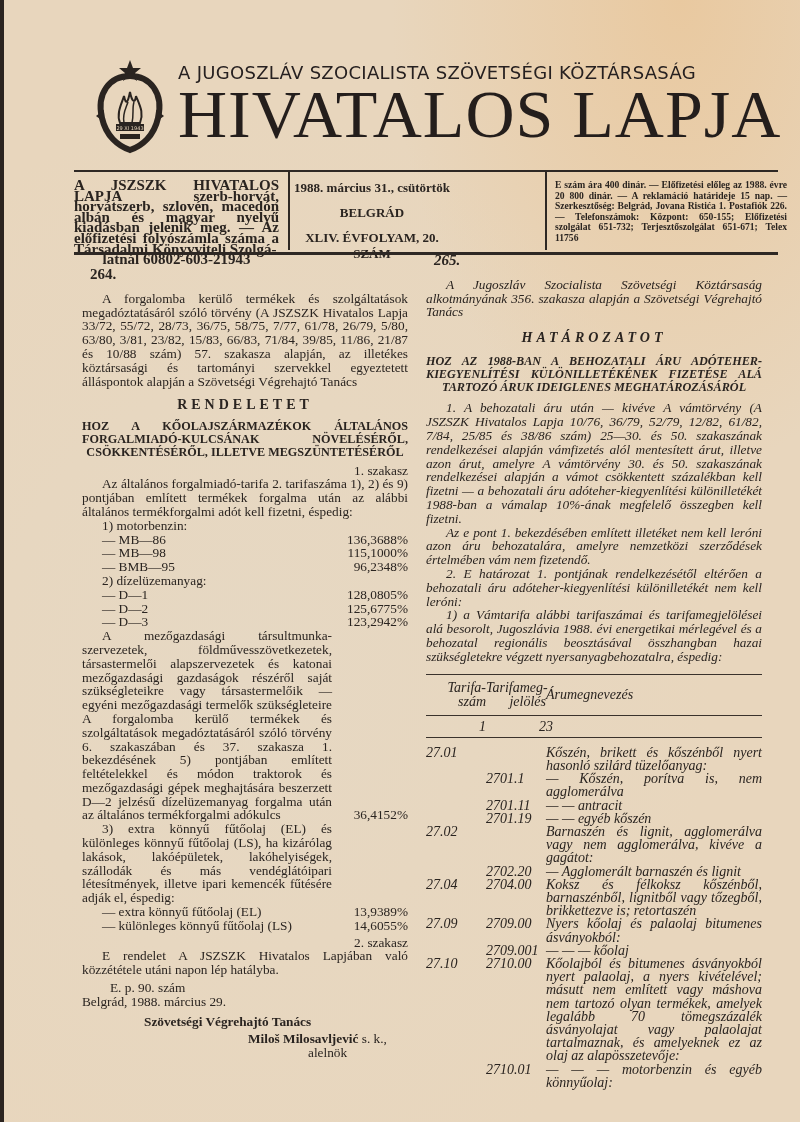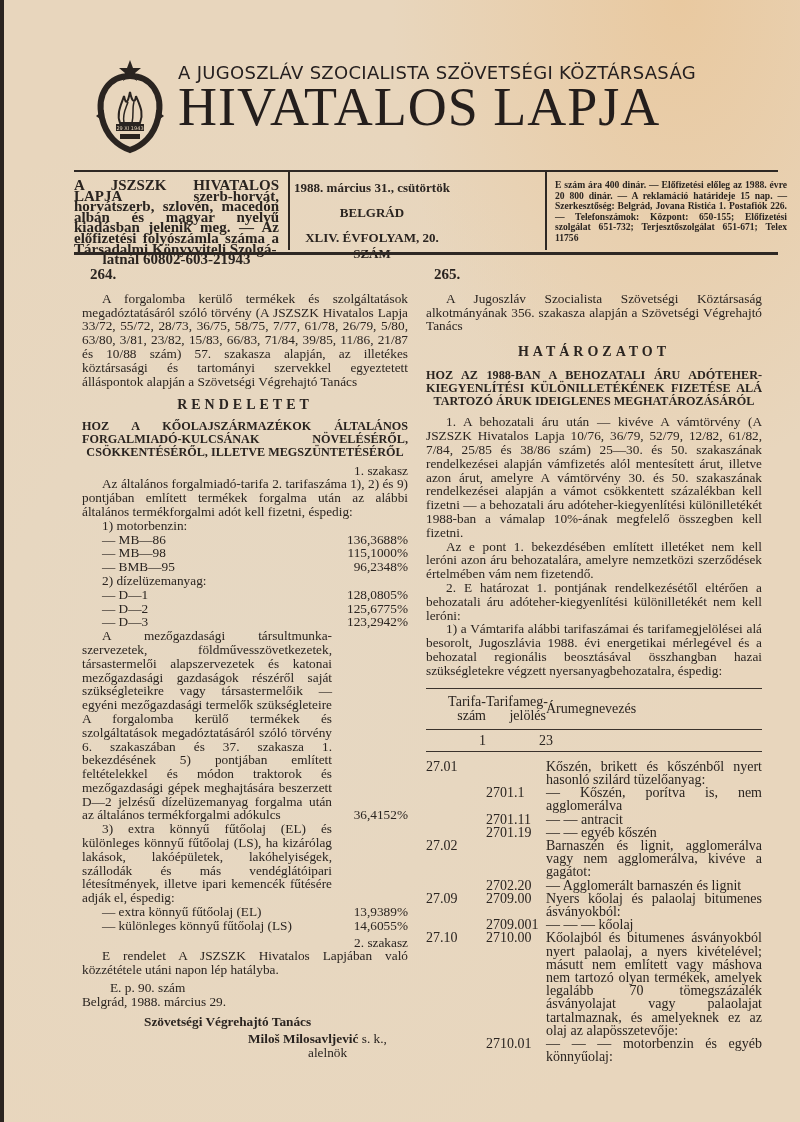--- a/index.html
+++ b/index.html
@@ -10,21 +10,21 @@
                       radial-gradient(ellipse at 30% 60%, #e6d8c3 0%, rgba(230,216,195,0) 60%);
     color:#2a2420;
     font-family:"Liberation Serif","DejaVu Serif",serif;
   }
   .edge { position:absolute; left:0; top:0; width:4px; height:1122px; background:#2b2420; }
   .abs { position:absolute; }
 
   
   .emblem { left:90px; top:58px; width:80px; height:100px; }
   .overtitle { left:178px; top:62px; font-family:"DejaVu Sans","Liberation Sans",sans-serif; font-size:18px; letter-spacing:0.3px; white-space:nowrap; color:#262020; }
-  .title { left:178px; top:80px; font-size:54px; letter-spacing:1px; white-space:nowrap; line-height:1; color:#241e1c; font-variant:small-caps; }
+  .title { left:178px; top:80px; font-size:68px; letter-spacing:1px; white-space:nowrap; line-height:1; color:#241e1c; font-variant:small-caps; }
   .hr-thick { left:74px; right:22px; height:2px; background:#2e2824; }
   .vline { width:1.5px; background:#2e2824; }
 
   .info-left { left:74px; top:180px; width:205px; font-size:15px; font-weight:bold; line-height:10.6px; text-align:justify; }
   .info-left .center { text-align:center; display:block; }
   .info-mid { left:292px; top:180px; width:160px; text-align:center; font-weight:bold; font-size:13px; }
   .info-mid div { margin-bottom:9px; }
   .info-right { left:555px; top:180px; width:232px; font-size:9.6px; font-weight:bold; line-height:10.6px; text-align:justify; }
 
   
@@ -135,21 +135,21 @@
   <p class="indent">E rendelet A JSZSZK Hivatalos Lapjában való közzététele utáni napon lép hatályba.</p>
   <div style="padding-left:28px; margin-top:4px;">E. p. 90. szám</div>
   <div>Belgrád, 1988. március 29.</div>
   <div style="padding-left:62px; margin-top:6px; font-weight:bold;">Szövetségi Végrehajtó Tanács</div>
   <div style="padding-left:166px; margin-top:4px;">
     <b>Miloš Milosavljević</b> <span>s. k.,</span>
   </div>
   <div style="padding-left:226px;">alelnök</div>
 </div>
 
-<div class="abs col" style="left:426px; top:268px; width:336px;">
+<div class="abs col" style="left:426px; top:254px; width:336px;font-style:italic;">
   <div class="num" style="margin-left:8px; margin-bottom:10px;">265.</div>
   <p class="indent">A Jugoszláv Szocialista Szövetségi Köztársaság alkotmányának 356. szakasza alapján a Szövetségi Végrehajtó Tanács</p>
   <div class="spaced" style="margin:12px 0 10px;">HATÁROZATOT</div>
   <div class="caps-b" style="text-align-last:center;">HOZ AZ 1988-BAN A BEHOZATALI ÁRU ADÓTEHER-KIEGYENLÍTÉSI KÜLÖNILLETÉKÉNEK FIZETÉSE ALÁ TARTOZÓ ÁRUK IDEIGLENES MEGHATÁROZÁSÁRÓL</div>
   <p class="indent" style="margin-top:8px;">1. A behozatali áru után — kivéve A vámtörvény (A JSZSZK Hivatalos Lapja 10/76, 36/79, 52/79, 12/82, 61/82, 7/84, 25/85 és 38/86 szám) 25—30. és 50. szakaszának rendelkezései alapján vámfizetés alól mentesített árut, illetve azon árut, amelyre A vámtörvény 30. és 50. szakaszának rendelkezései alapján a vámot csökkentett százalékban kell fizetni — a behozatali áru adóteher-kiegyenlítési különilletékét 1988-ban a vámalap 10%-ának megfelelő összegben kell fizetni.</p>
   <p class="indent">Az e pont 1. bekezdésében említett illetéket nem kell leróni azon áru behozatalára, amelyre nemzetközi szerződések értelmében vám nem fizetendő.</p>
   <p class="indent">2. E határozat 1. pontjának rendelkezésétől eltérően a behozatali áru adóteher-kiegyenlítési különilletékét nem kell leróni:</p>
   <p class="indent">1) a Vámtarifa alábbi tarifaszámai és tarifamegjelölései alá besorolt, Jugoszlávia 1988. évi energetikai mérlegével és a behozatal regionális beosztásával összhangban hazai szükségletekre végzett nyersanyagbehozatalra, éspedig:</p>
 
   <div class="tbl" style="margin-top:10px;">
@@ -188,20 +188,25 @@
         <div class="c1">27.02</div>
         <div class="c2"></div>
         <div class="c3">Barnaszén és lignit, agglomerálva vagy nem agglomerálva, kivéve a gagátot:</div>
       </div>
     <div class="r">
         <div class="c1"></div>
         <div class="c2">2702.20</div>
         <div class="c3">— Agglomerált barnaszén és lignit</div>
       </div>
     <div class="r">
+        <div class="c1">27.04</div>
+        <div class="c2">2704.00</div>
+        <div class="c3">Koksz és félkoksz kőszénből, barnaszénből, lignitből vagy tőzegből, brikkettezve is; retortaszén</div>
+      </div>
+    <div class="r">
         <div class="c1">27.09</div>
         <div class="c2">2709.00</div>
         <div class="c3">Nyers kőolaj és palaolaj bitumenes ásványokból:</div>
       </div>
     <div class="r">
         <div class="c1"></div>
         <div class="c2">2709.001</div>
         <div class="c3">— — — kőolaj</div>
       </div>
     <div class="r">

